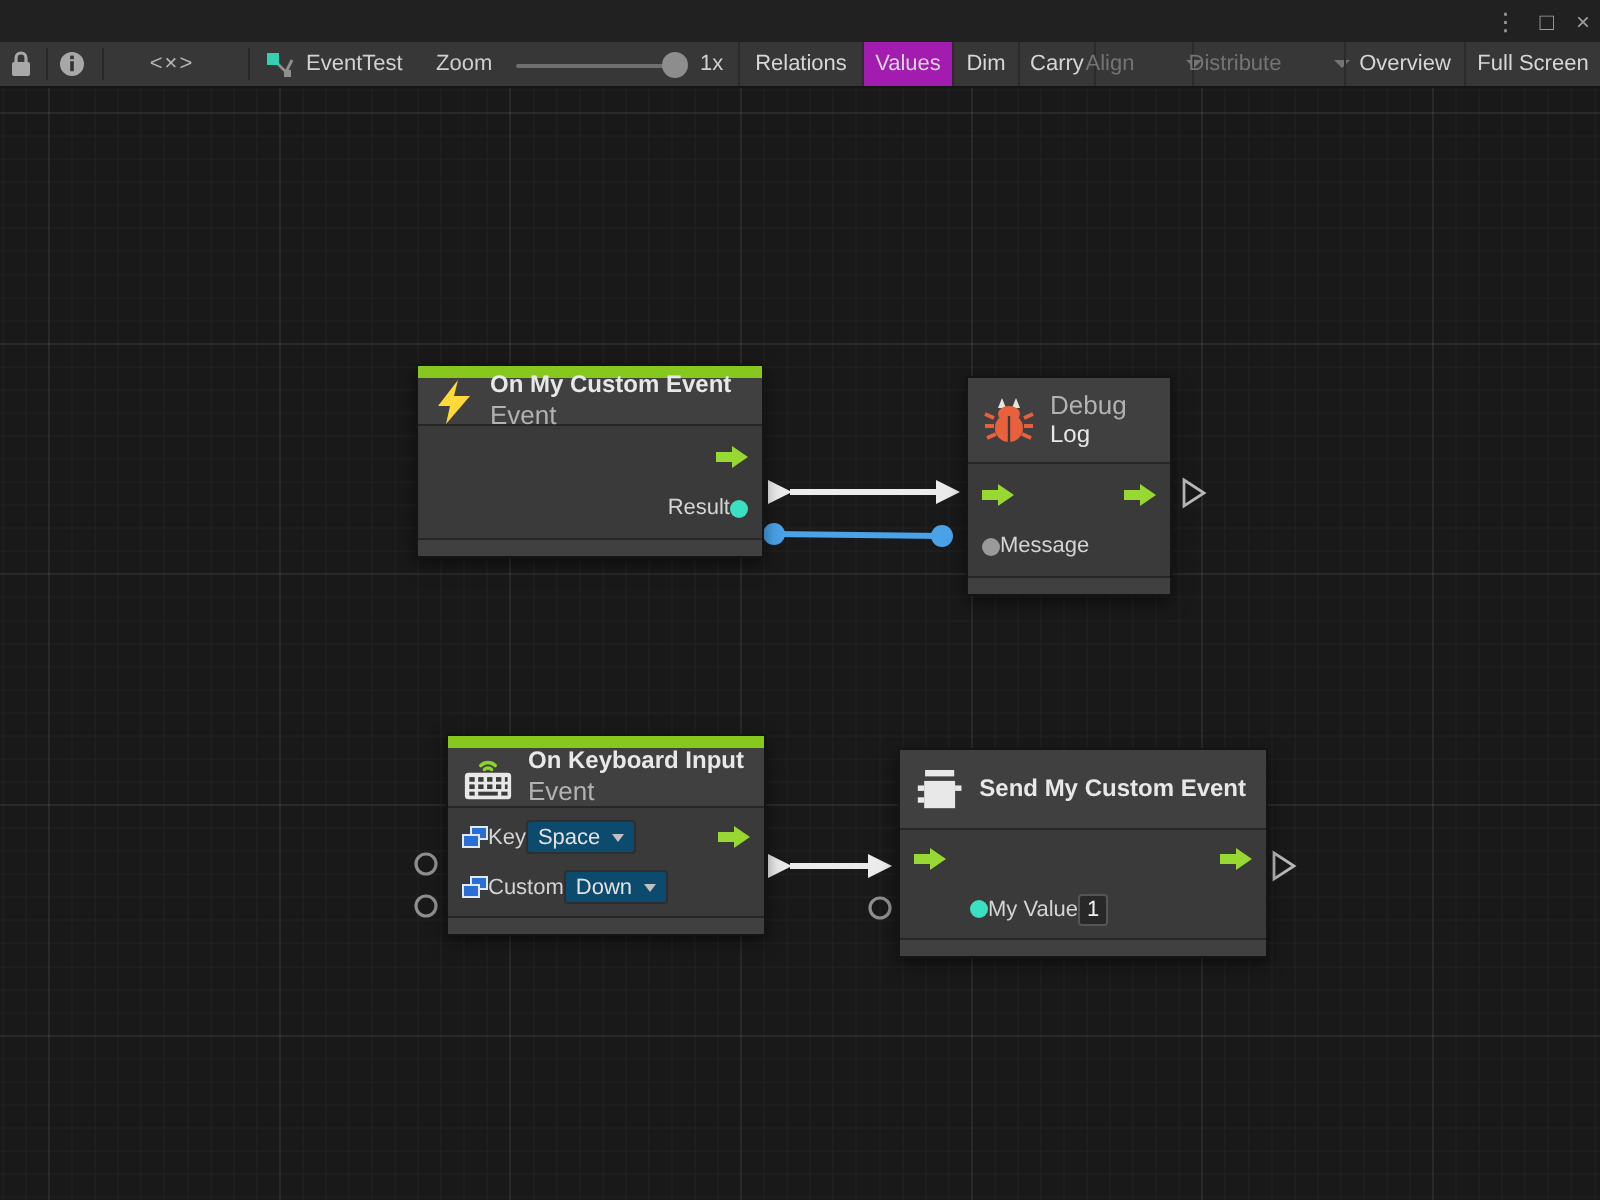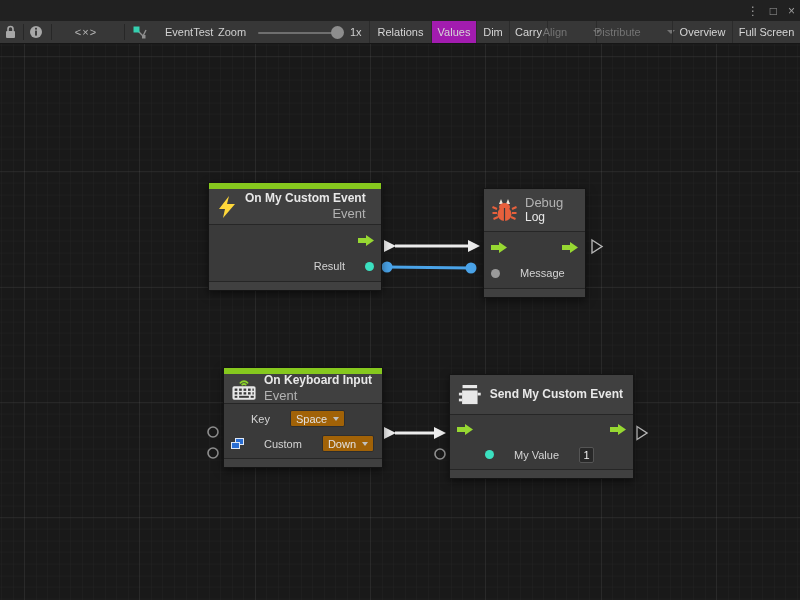--- a/index.html
+++ b/index.html
@@ -47,27 +47,27 @@
   
   .node { position:absolute; background:#3a3a3a; border:1px solid #141414;
     box-shadow:0 3px 8px rgba(0,0,0,0.5); }
   .accent { height:6px; background:#86c81e; }
   .nhead { background:#404040; display:flex; align-items:center; gap:8px; padding:0 10px 0 8px;
     border-bottom:1px solid #262626; }
   .ntitle { font-size:12px; color:#e8e8e8; font-weight:bold; line-height:1.25; white-space:nowrap; }
   .nsub { font-size:13px; color:#b2b2b2; line-height:1.2; }
   .nbody { background:#3a3a3a; border-bottom:1px solid #262626; padding:2px 0; }
   .nfoot { height:8px; background:#404040; }
-  .prow { display:flex; align-items:center; height:26px; padding:0 7px; gap:20px; }
+  .prow { display:flex; align-items:center; height:26px; padding:0 7px; gap:0; }
   .plabel { font-size:11px; color:#d4d4d4; white-space:nowrap; }
   .spacer { flex:1; }
   .dot { width:9px; height:9px; border-radius:50%; flex:0 0 auto; }
   .dot.teal { background:#3be0c0; }
   .dot.gray { background:#9a9a9a; }
-  .dropdown { background:#a16207; border:1px solid #2e2e2e; border-radius:2px; height:17px;
+  .dropdown { background:#0c4a6e; border:1px solid #2e2e2e; border-radius:2px; height:17px;
     display:flex; align-items:center; padding:0 5px; font-size:11px; color:#e2e2e2; gap:2px; }
   .dropdown .caret { border-top-color:#c0c0c0; margin-left:4px; border-left-width:3.5px; border-right-width:3.5px; }
   .valuebox { background:#282828; border:1px solid #555; border-radius:2px; min-width:15px; height:16px;
     display:flex; align-items:center; justify-content:center; font-size:11px; color:#f0f0f0; padding:0 3px; }
 </style>
 </head>
 <body>
 
 <div class="stage">
 
@@ -93,21 +93,21 @@
         <rect x="6.1" y="5.6" width="1.8" height="5" fill="#333"></rect>
         <rect x="6.1" y="2.8" width="1.8" height="1.8" fill="#333"></rect>
       </svg>
     </div>
     <div class="tb-sep" style="left:51px;"></div>
     <div class="tb-abs" style="left:62px; width:48px; justify-content:center;">
       <span class="code-glyph">&lt;×&gt;</span>
     </div>
     <div class="tb-sep" style="left:124px;"></div>
 
-    <div class="tb-abs" style="left:133px; gap:18px;text-align:center;">
+    <div class="tb-abs" style="left:133px; gap:6px;text-align:center;">
       <svg width="14" height="14" viewBox="0 0 14 14">
         <path d="M5 6 L10 11 M10 11 L13 5" stroke="#8f8f8f" stroke-width="1.4" fill="none"></path>
         <rect x="0.5" y="1.5" width="6" height="6" fill="#35d0b0"></rect>
         <rect x="9" y="10" width="3.5" height="3.5" fill="#8f8f8f"></rect>
       </svg>
       <span>EventTest</span>
     </div>
 
     <div class="tb-abs" style="left:218px; color:#cfcfcf;">Zoom</div>
     <div class="zoom-track"></div>
@@ -169,21 +169,21 @@
       <polygon points="592,196 602,202.5 592,209" fill="none" stroke="#b8b8b8" stroke-width="1.4"></polygon>
       <polygon points="637,382.5 647,389 637,395.5" fill="none" stroke="#b8b8b8" stroke-width="1.4"></polygon>
 
       <circle cx="213" cy="388" r="5" fill="none" stroke="#8f8f8f" stroke-width="1.6"></circle>
       <circle cx="213" cy="409" r="5" fill="none" stroke="#8f8f8f" stroke-width="1.6"></circle>
       <circle cx="440" cy="410" r="5" fill="none" stroke="#8f8f8f" stroke-width="1.6"></circle>
     </svg>
 
     <div class="node" style="left:208px; top:138px; width:174px;">
       <div class="accent"></div>
-      <div class="nhead" style="height:36px;text-align:right;">
+      <div class="nhead" style="height:24px;">
         <svg width="20" height="22" viewBox="0 0 20 22">
           <polygon points="12,0 2,13 8,13 6,22 18,8 10,8" fill="#ffd83a"></polygon>
         </svg>
         <div>
           <div class="ntitle">On My Custom Event</div>
           <div class="nsub">Event</div>
         </div>
       </div>
       <div class="nbody">
         <div class="prow" style="justify-content:flex-end;">

